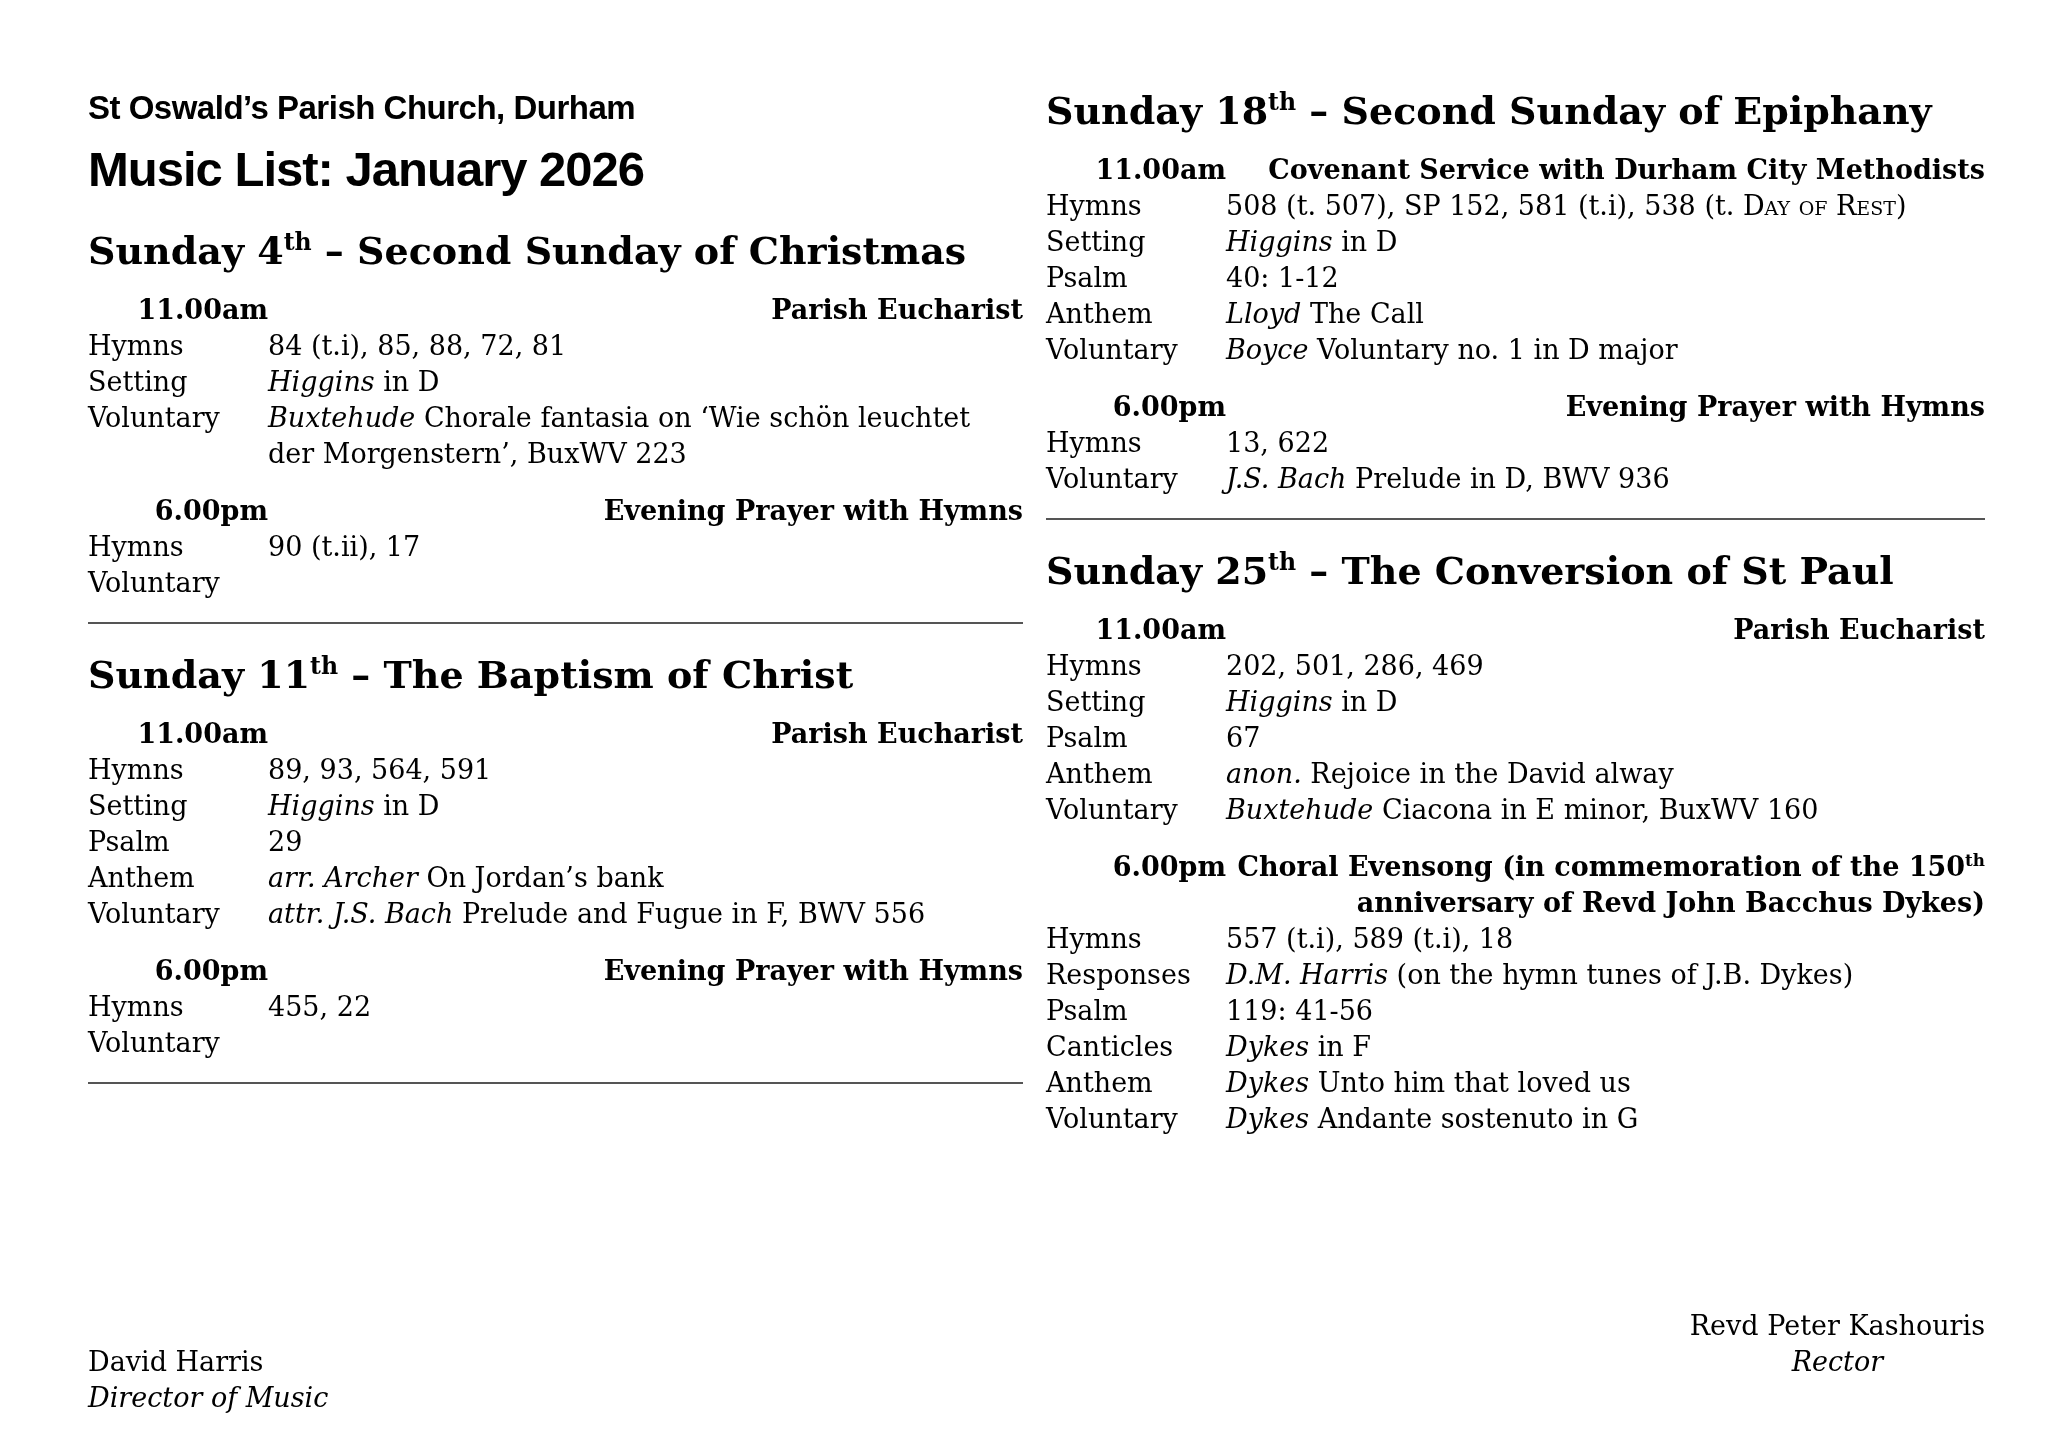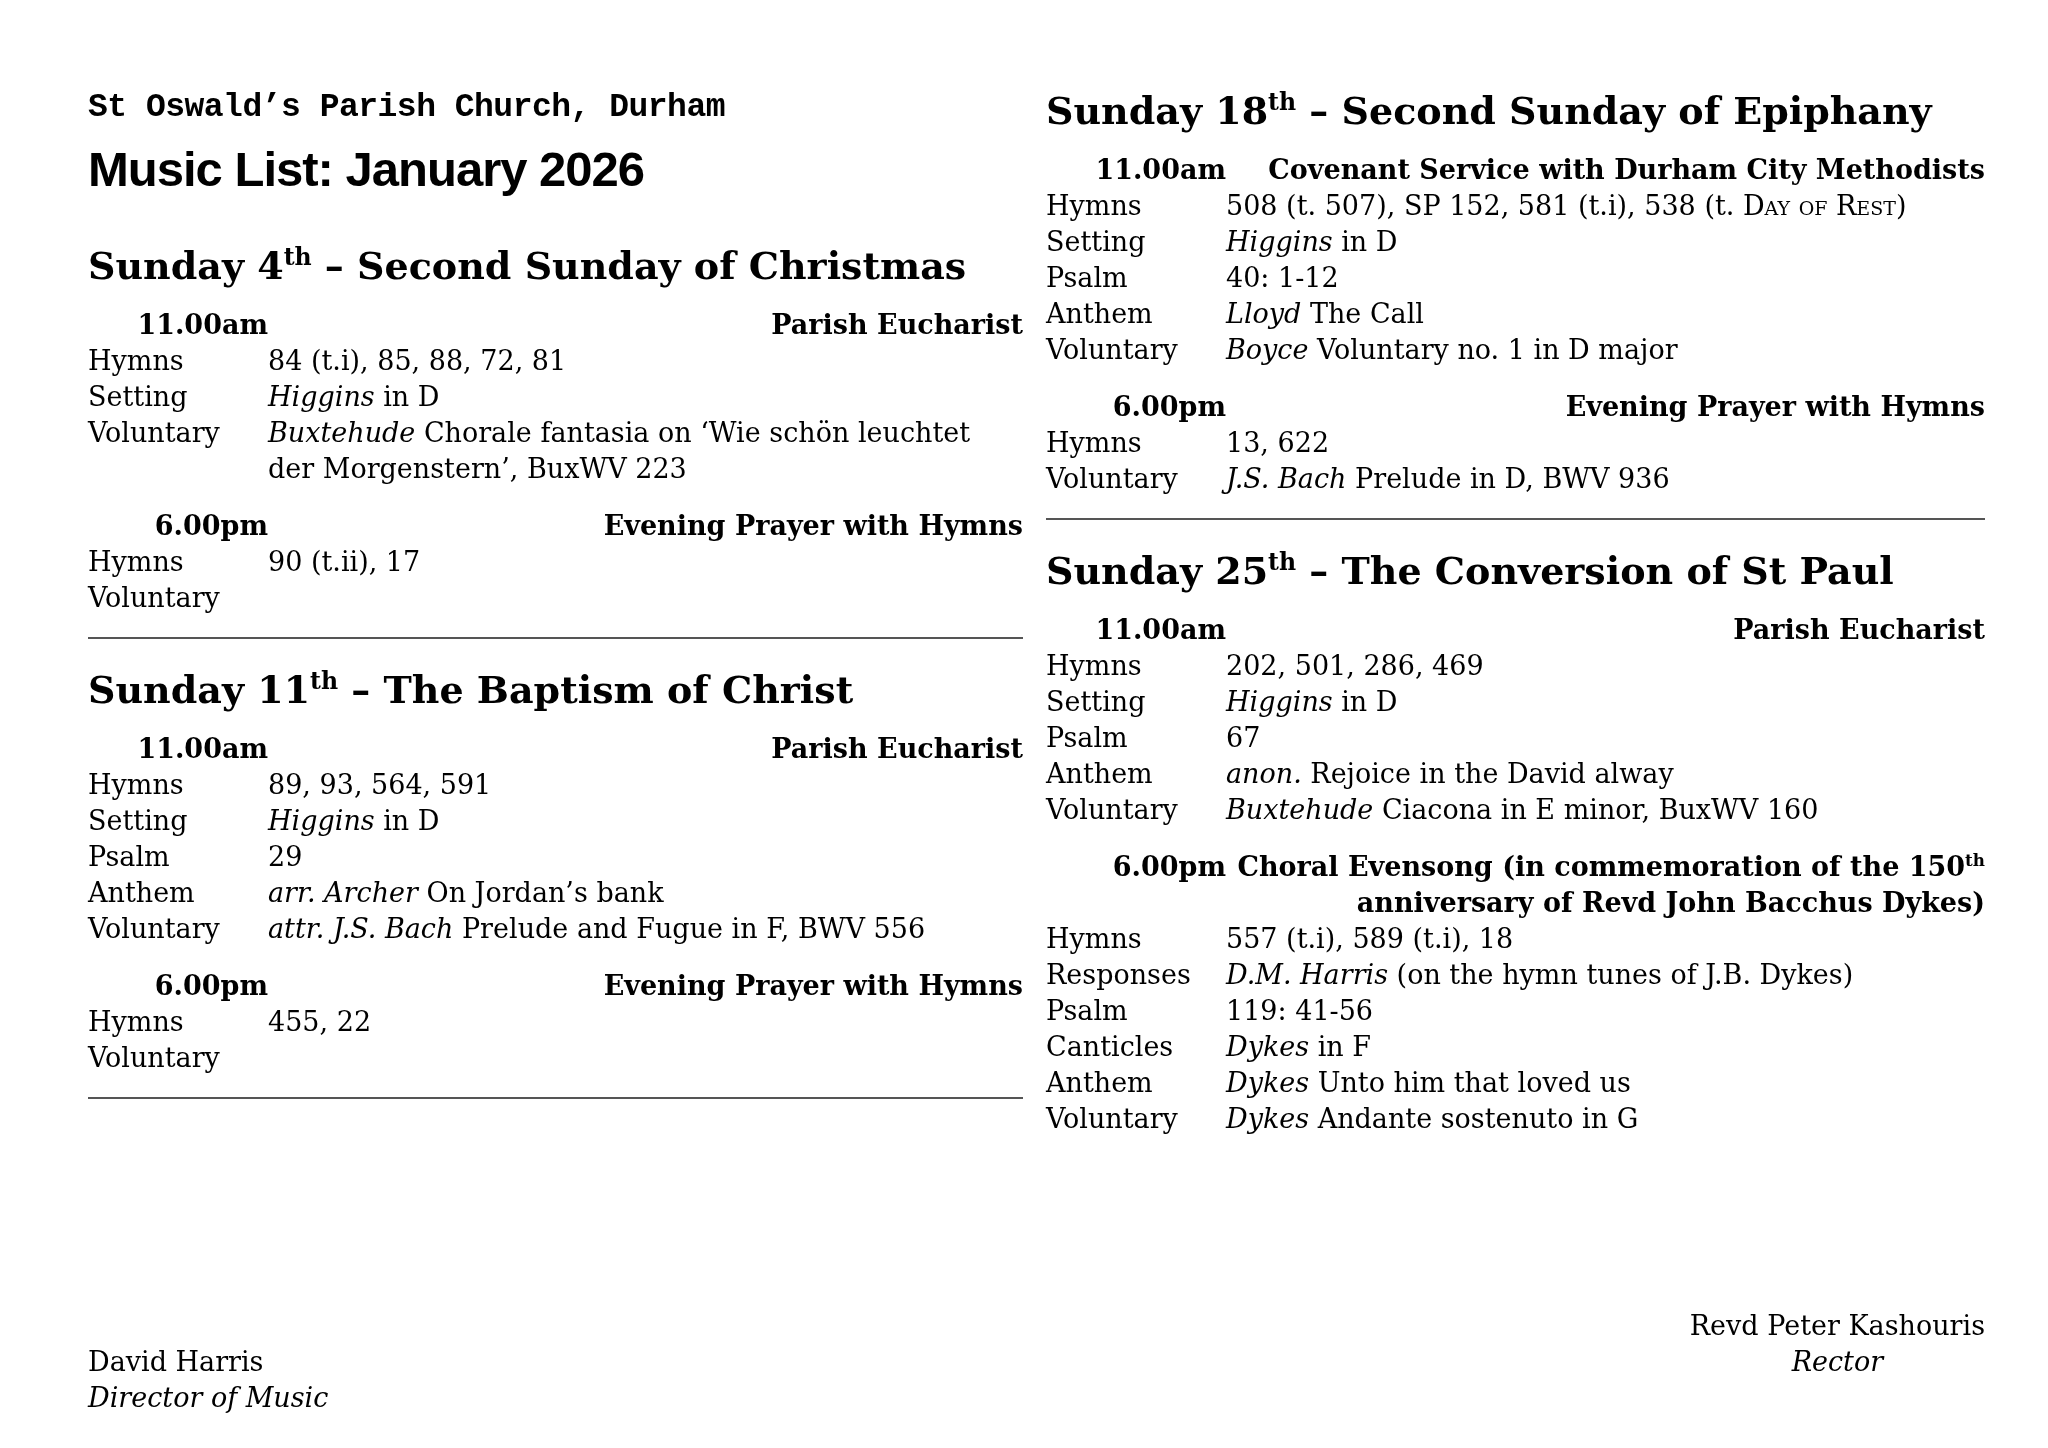--- a/index.html
+++ b/index.html
@@ -12,35 +12,35 @@
     font-family: "DejaVu Serif", serif;
     font-size: 27px;
     line-height: 36px;
     overflow: hidden;
   }
   .col { position: absolute; top: 88px; }
   .col-left  { left: 88px;  width: 935px; }
   .col-right { left: 1046px; width: 939px; }
 
   .church {
-    font-family: Liberation Mono, monospace;
+    font-family: Liberation Sans, sans-serif;
     font-weight: 700;
     font-size: 33px;
     line-height: 40px;
     letter-spacing: -0.5px;
   }
   .doc-title {
     font-family: "Liberation Sans", sans-serif;
     font-weight: 700;
     font-size: 49px;
     line-height: 66px;
     letter-spacing: -1px;
     margin: 8px 0 0 0;
   }
-  #left-sections { margin-top: 41px; }
+  #left-sections { margin-top: 26px; }
 
   .sec-heading {
     font-size: 38px;
     line-height: 46px;
     font-weight: 700;
     margin: 0 0 18px 0;
   }
   .service {
     display: grid;
     grid-template-columns: 180px 1fr;

